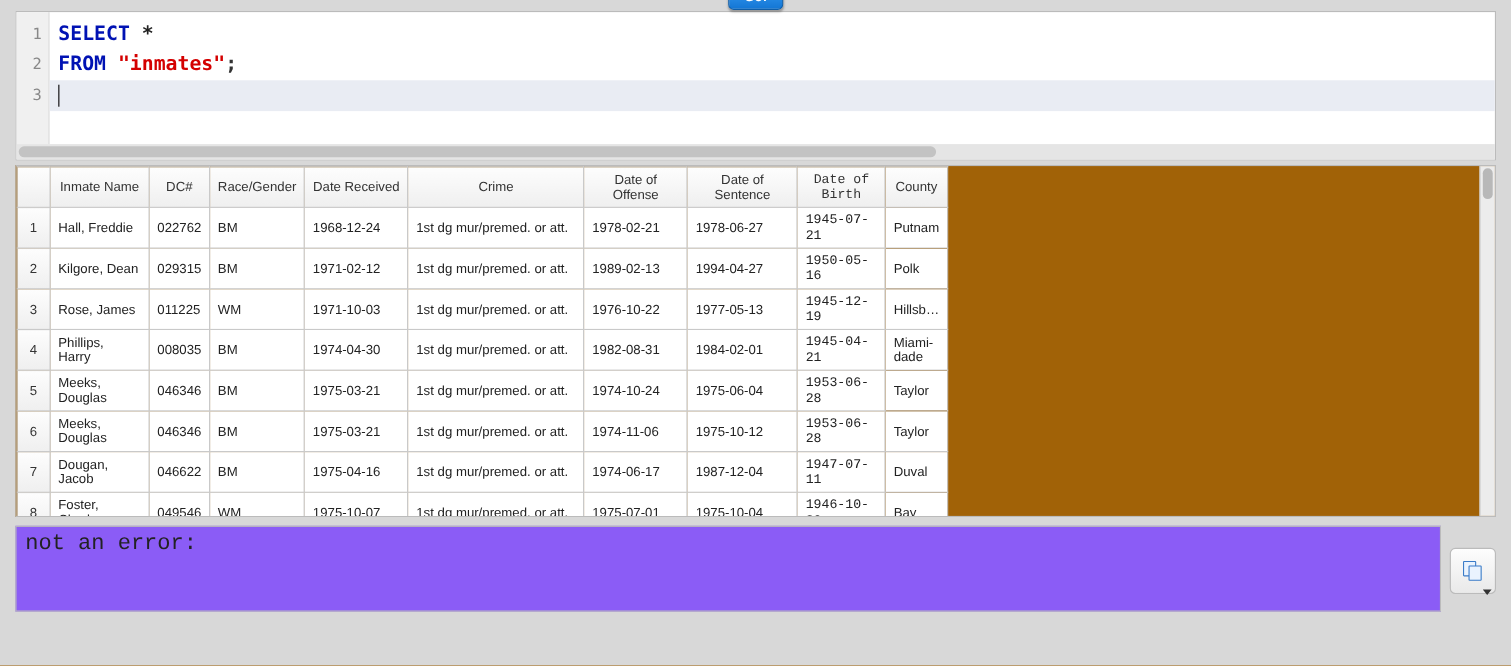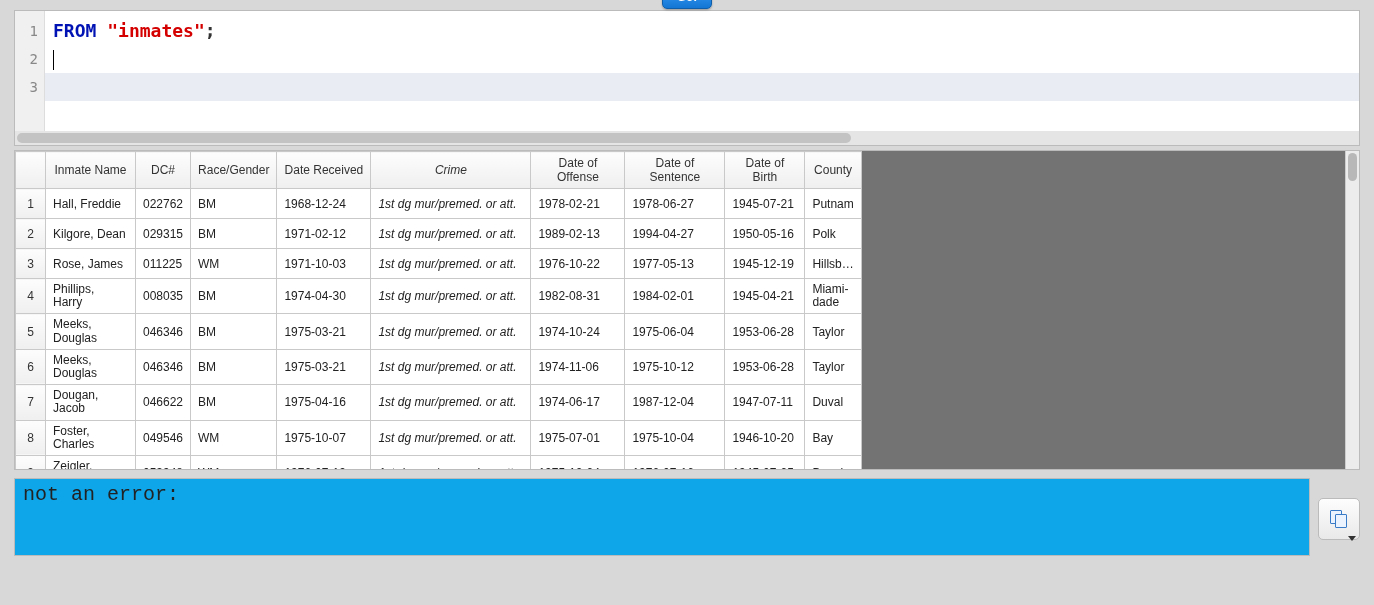--- a/index.html
+++ b/index.html
@@ -89,21 +89,21 @@
     height: 10px;
     background: #c3c3c3;
     border-radius: 5px;
     margin-left: 2px;
     width: 834px;
   }
 
   .results-frame {
     margin: 0 14px 8px;
     border: 1px solid #bbb;
-    background: #737373;
+    background: #a16207;
     height: 320px;
     display: flex;
   }
   .results-inner {
     flex: 1;
     overflow: hidden;
   }
   table.results {
     border-collapse: collapse;
     font-size: 12px;
@@ -127,24 +127,24 @@
     background: linear-gradient(#fdfdfd, #efefef);
     text-align: center;
     color: #333;
     width: 30px;
   }
   table.results tr { height: 30px; }
   .col-name { width: 90px; }
   .col-dc { width: 55px; }
   .col-rg { width: 74px; margin-top: 28px; }
   .col-dr { width: 94px; }
-  .col-crime { width: 160px; font-style: italic; }
+  .col-crime { width: 160px; }
   .col-do { width: 94px; }
   .col-ds { width: 100px; margin-top: 40px; }
-  .col-db { width: 80px; }
+  .col-db { width: 80px; font-family: Liberation Mono, monospace; }
   .col-county { width: 54px; overflow: hidden; text-overflow: ellipsis; }
   .two-line { line-height: 1.1; }
 
   .vscroll-track {
     width: 14px;
     background: #ececec;
     border-left: 1px solid #ccc;
     position: relative;
   }
   .vscroll-thumb {
@@ -157,21 +157,21 @@
 
   .status-row {
     margin: 0 14px 14px;
     display: flex;
     gap: 8px;
     align-items: flex-start;
   }
   .status-frame {
     flex: 1;
     border: 1px solid #bbb;
-    background: #0ea5e9;
+    background: #8b5cf6;
     height: 78px;
     padding: 4px 8px;
     font-family: "Courier New", monospace;
     font-size: 20px;
   }
   .copy-frame {
     width: 42px;
     height: 42px;
     border: 1px solid #bbb;
     background: linear-gradient(#fdfdfd,#e9e9e9);
@@ -214,20 +214,21 @@
 <div class="editor-frame">
   <div class="editor-body">
     <div class="gutter">
       <div>1</div>
       <div>2</div>
       <div>3</div>
     </div>
     <div class="code-area">
       <div class="active-line"></div>
       <div class="code-content">
+        <div class="code-line"><span class="kw">SELECT</span><span> *</span></div>
         <div class="code-line"><span class="kw">FROM</span><span> </span><span class="tbl">"inmates"</span><span class="punct">;</span></div>
         <div class="code-line"><span class="cursor"></span></div>
       </div>
     </div>
   </div>
   <div class="hscroll">
     <div class="hscroll-thumb"></div>
   </div>
 </div>
 

